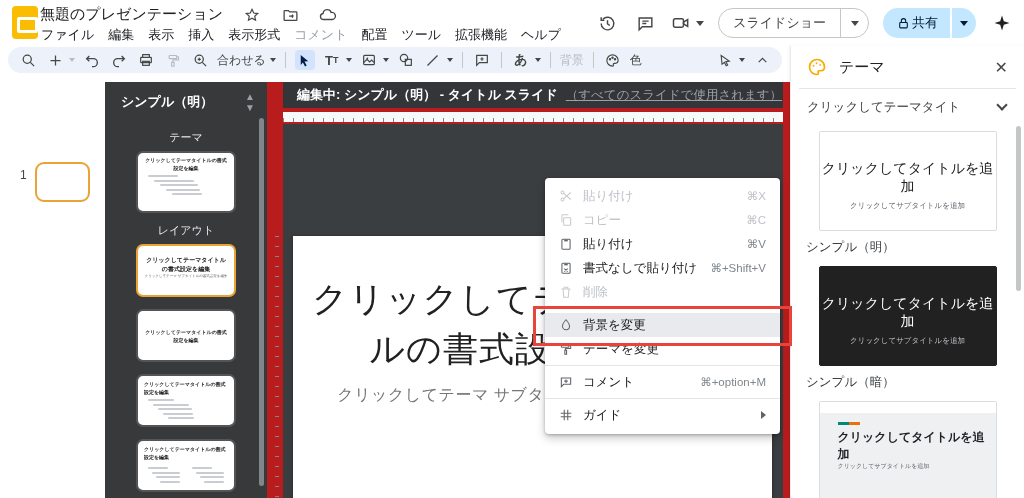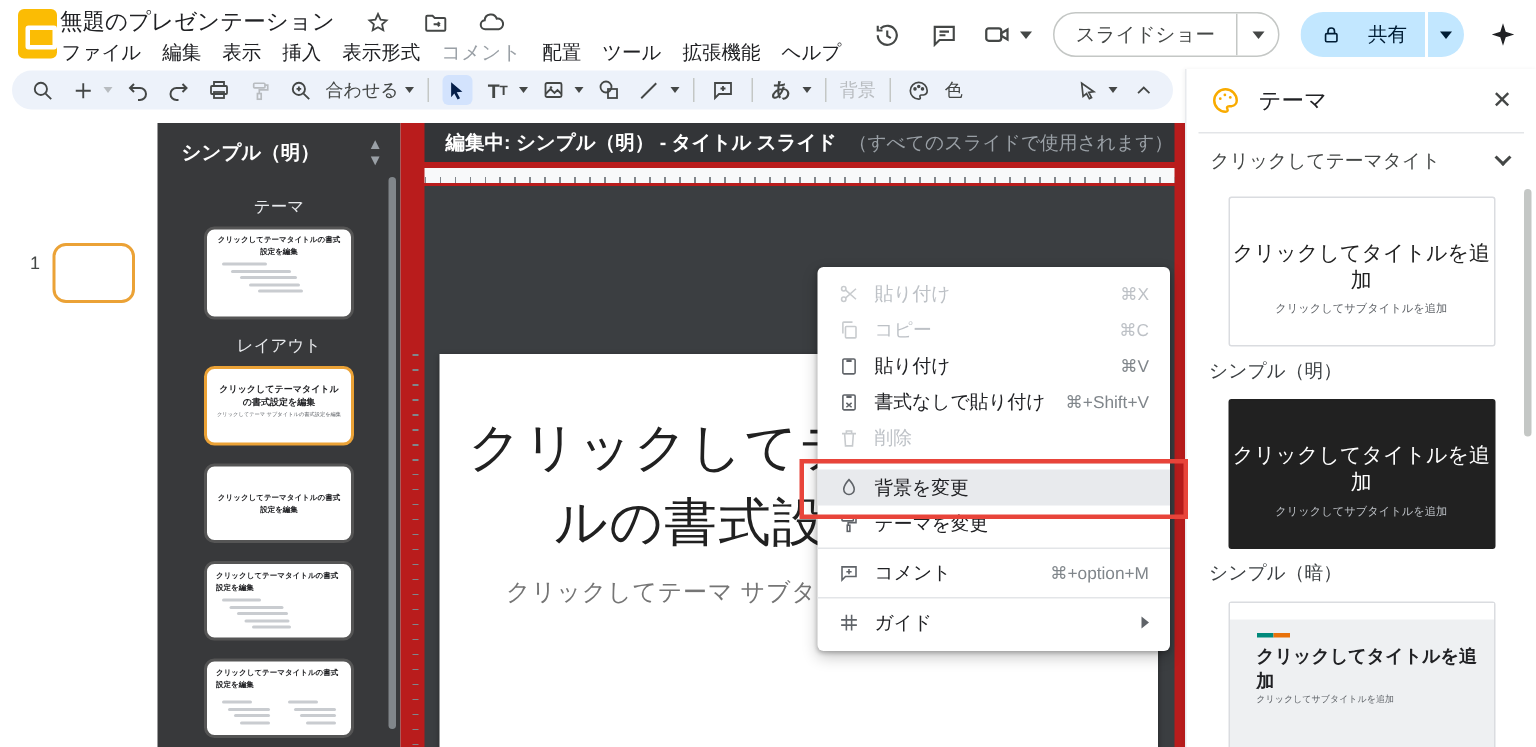--- a/index.html
+++ b/index.html
@@ -18,21 +18,21 @@
   .menubar span { font-size:13px; color:#202124; padding:2px 7px; border-radius:4px; cursor:default; }
   .menubar span.disabled { color:#9aa0a6; }
   .topbar-right { position:absolute; right:10px; top:6px; height:34px; display:flex; align-items:center; gap:14px; }
   .iconbtn { width:24px; height:24px; display:flex; align-items:center; justify-content:center; color:#444746; border-radius:50%; }
   .caret { width:0; height:0; border-left:4px solid transparent; border-right:4px solid transparent; border-top:5px solid #444746; }
   .cam-group { display:flex; align-items:center; gap:5px; }
   .pill-outline { display:flex; align-items:center; height:30px; border:1px solid #c4c7c5; border-radius:15px; overflow:hidden; }
   .pill-outline .seg-a { padding:0 14px; font-size:13px; color:#444746; height:100%; display:flex; align-items:center; }
   .pill-outline .seg-b { width:28px; height:100%; border-left:1px solid #c4c7c5; display:flex; align-items:center; justify-content:center; }
   .share-pill { display:flex; align-items:center; height:30px; border-radius:15px; overflow:hidden; }
-  .share-a { background:#c2e7ff; height:100%; display:flex; align-items:center; gap:18px; padding:0 12px 0 14px; font-size:13px; color:#001d35; }
+  .share-a { background:#c2e7ff; height:100%; display:flex; align-items:center; gap:2px; padding:0 12px 0 14px; font-size:13px; color:#001d35; }
   .share-b { background:#c2e7ff; height:100%; width:26px; display:flex; align-items:center; justify-content:center; border-left:2px solid #fff; }
   .share-b .caret { border-top-color:#001d35; }
 
   
   .toolbar { position:absolute; left:8px; top:47px; width:774px; height:26px; background:#edf2fa; border-radius:13px; display:flex; align-items:center; padding:0 10px; gap:7px; font-size:12px; color:#444746; }
   .t-ic { width:20px; height:20px; display:flex; align-items:center; justify-content:center; color:#444746; border-radius:4px; flex:0 0 auto; }
   .t-ic.disabled { color:#b8bcc0; }
   .t-ic.selected { background:#d3e3fd; color:#041e49; }
   .t-caret { width:0; height:0; border-left:3.5px solid transparent; border-right:3.5px solid transparent; border-top:4px solid #444746; margin-left:-3px; flex:0 0 auto;}
   .t-div { width:1px; height:16px; background:#c4c7c5; margin:0 2px; flex:0 0 auto; }
@@ -61,21 +61,21 @@
   .bullets { padding:3px 0 0 10px; }
   .bullets i { display:block; height:2px; background:#c9ccd0; border-radius:1px; margin-bottom:2.5px; }
   .cols { display:flex; gap:8px; padding:3px 8px 0; }
   .cols .bullets { flex:1; padding-left:2px; }
   .bld-scroll { position:absolute; right:3px; top:36px; width:5px; height:368px; background:#9aa0a6; border-radius:3px; opacity:.75; }
 
   
   .canvas { position:absolute; left:267px; top:82px; width:523px; height:416px; background:#b91c1c; }
   .edit-bar { position:absolute; left:16px; top:0; width:500px; height:26px; background:#333538; display:flex; align-items:center; padding:0 10px 0 14px; gap:8px; }
   .eb-bold { color:#fff; font-size:13px; font-weight:bold; white-space:nowrap; }
-  .eb-note { color:#9aa0a6; font-size:12.5px; white-space:nowrap; }
+  .eb-note { color:#9aa0a6; font-size:12.5px; white-space:nowrap;text-decoration:underline; }
   .eb-btn { background:#4d5054; color:#e8eaed; font-size:12.5px; padding:3px 10px; border-radius:3px; margin-left:8px; white-space:nowrap; }
   .eb-close { margin-left:auto; color:#e8eaed; font-size:15px; width:20px; text-align:center; }
   .h-ruler { position:absolute; left:16px; top:30px; width:500px; height:10px; background:#f8f9fa;
     background-image:repeating-linear-gradient(to right,#80868b 0,#80868b 1px,transparent 1px,transparent 10px);
     background-size:100% 4px; background-position:0 bottom; background-repeat:no-repeat; }
   .v-ruler { position:absolute; left:2px; top:154px; width:10px; height:262px;
     background-image:repeating-linear-gradient(to bottom,#80868b 0,#80868b 1px,transparent 1px,transparent 10px);
     background-size:4px 100%; background-position:right 0; background-repeat:no-repeat; }
   .canvas-dark { position:absolute; left:16px; top:42px; width:500px; height:374px; background:#3b3e41; overflow:hidden; }
   .slide { position:absolute; left:10px; top:112px; width:479px; height:270px; background:#fff; box-shadow:0 1px 4px rgba(0,0,0,.4); }

